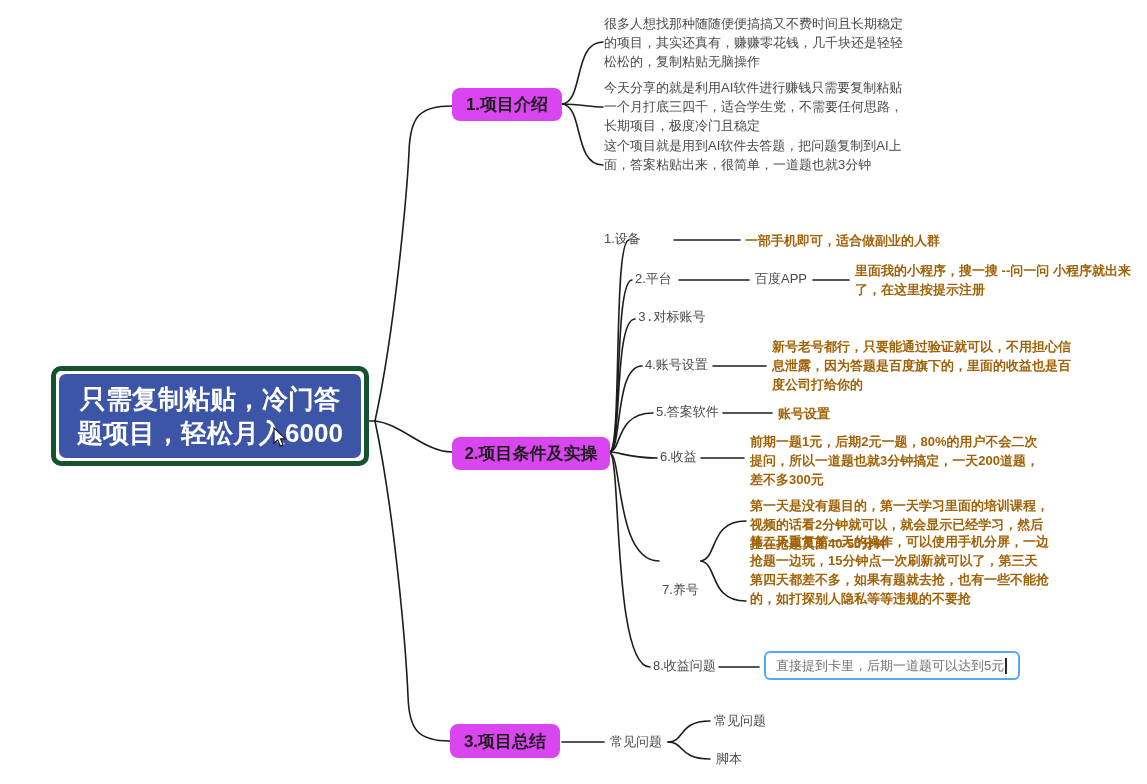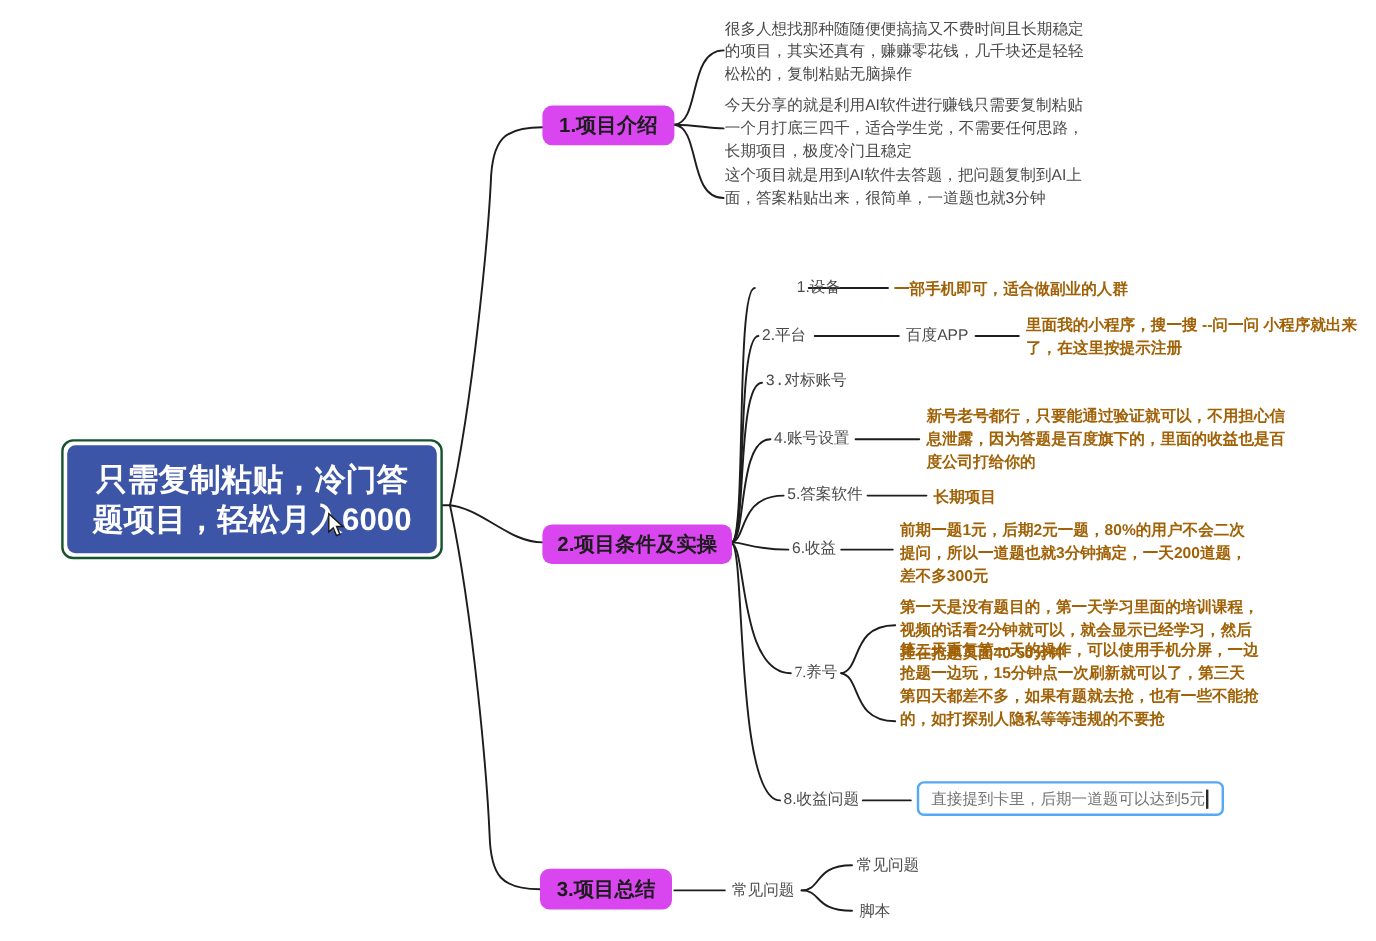--- a/index.html
+++ b/index.html
@@ -13,21 +13,21 @@
   #wires{position:absolute;left:0;top:0;z-index:1;}
   .node{
     position:absolute;z-index:3;
     background:#d946ef;border-radius:8px;
     display:flex;align-items:center;justify-content:center;
     font-size:17px;font-weight:bold;color:#1c1c1c;
     white-space:nowrap;
   }
   #central-wrap{
     position:absolute;left:51px;top:366px;width:318px;height:100px;
-    border:2px solid #14532d;border-radius:10px;background:#ffffff;
+    border:5px solid #14532d;border-radius:10px;background:#ffffff;
     box-sizing:border-box;z-index:3;
   }
   #central-node{
     position:absolute;left:3px;top:3px;right:3px;bottom:3px;
     background:#3c55a6;border-radius:7px;
     display:flex;align-items:center;justify-content:center;
     color:#ffffff;font-size:26px;font-weight:bold;line-height:1.32;
     text-align:center;padding:0 14px;box-sizing:border-box;
   }
   .note{
@@ -106,39 +106,39 @@
     <path d="M1 1 L1 16.2 L4.7 12.9 L7.4 19.3 L10.2 18.1 L7.5 11.8 L12.6 11.8 Z" fill="#ffffff" stroke="#1a1a1a" stroke-width="1.2"></path>
   </svg>
 
   <div class="node" style="left:452px;top:88px;width:110px;height:33px;">1.项目介绍</div>
   <div class="note" style="left:604px;top:14px;">很多人想找那种随随便便搞搞又不费时间且长期稳定的项目，其实还真有，赚赚零花钱，几千块还是轻轻松松的，复制粘贴无脑操作</div>
   <div class="note" style="left:604px;top:78px;">今天分享的就是利用AI软件进行赚钱只需要复制粘贴一个月打底三四千，适合学生党，不需要任何思路，长期项目，极度冷门且稳定</div>
   <div class="note" style="left:604px;top:136px;">这个项目就是用到AI软件去答题，把问题复制到AI上面，答案粘贴出来，很简单，一道题也就3分钟</div>
 
   <div class="node" style="left:452px;top:437px;width:158px;height:33px;">2.项目条件及实操</div>
 
-  <div class="sublabel" style="left:664px;top:231px;">1.设备</div>
+  <div class="sublabel" style="left:604px;top:231px;">1.设备</div>
   <div class="subcontent oneline" style="left:745px;top:231px;">一部手机即可，适合做副业的人群</div>
 
   <div class="sublabel" style="left:635px;top:271px;">2.平台</div>
   <div class="sublabel" style="left:755px;top:271px;">百度APP</div>
   <div class="subcontent" style="left:855px;top:261px;">里面我的小程序，搜一搜 --问一问 小程序就出来了，在这里按提示注册</div>
 
   <div class="sublabel" style="left:638px;top:310px;font-family:Liberation Mono, monospace;">3.对标账号</div>
 
   <div class="sublabel" style="left:645px;top:357px;">4.账号设置</div>
   <div class="subcontent" style="left:772px;top:337px;">新号老号都行，只要能通过验证就可以，不用担心信息泄露，因为答题是百度旗下的，里面的收益也是百度公司打给你的</div>
 
   <div class="sublabel" style="left:656px;top:404px;">5.答案软件</div>
-  <div class="subcontent oneline" style="left:778px;top:404px;">长期项目</div>
+  <div class="subcontent oneline" style="left:778px;top:404px;">账号设置</div>
 
   <div class="sublabel" style="left:660px;top:449px;">6.收益</div>
   <div class="subcontent" style="left:750px;top:432px;">前期一题1元，后期2元一题，80%的用户不会二次提问，所以一道题也就3分钟搞定，一天200道题，差不多300元</div>
 
-  <div class="sublabel" style="left:662px;top:552px;font-family:Liberation Serif, serif;">7.养号</div>
+  <div class="sublabel" style="left:662px;top:582px;">7.养号</div>
   <div class="subcontent" style="left:750px;top:496px;">第一天是没有题目的，第一天学习里面的培训课程，视频的话看2分钟就可以，就会显示已经学习，然后挂在抢题页面40-50分钟</div>
   <div class="subcontent" style="left:750px;top:532px;">第二天重复第一天的操作，可以使用手机分屏，一边抢题一边玩，15分钟点一次刷新就可以了，第三天第四天都差不多，如果有题就去抢，也有一些不能抢的，如打探别人隐私等等违规的不要抢</div>
 
   <div class="sublabel" style="left:653px;top:658px;">8.收益问题</div>
   <div id="editbox">
     <span>直接提到卡里，后期一道题可以达到5元</span>
       <span class="caret"></span>
   </div>
 
   <div class="node" style="left:450px;top:724px;width:110px;height:34px;">3.项目总结</div>

